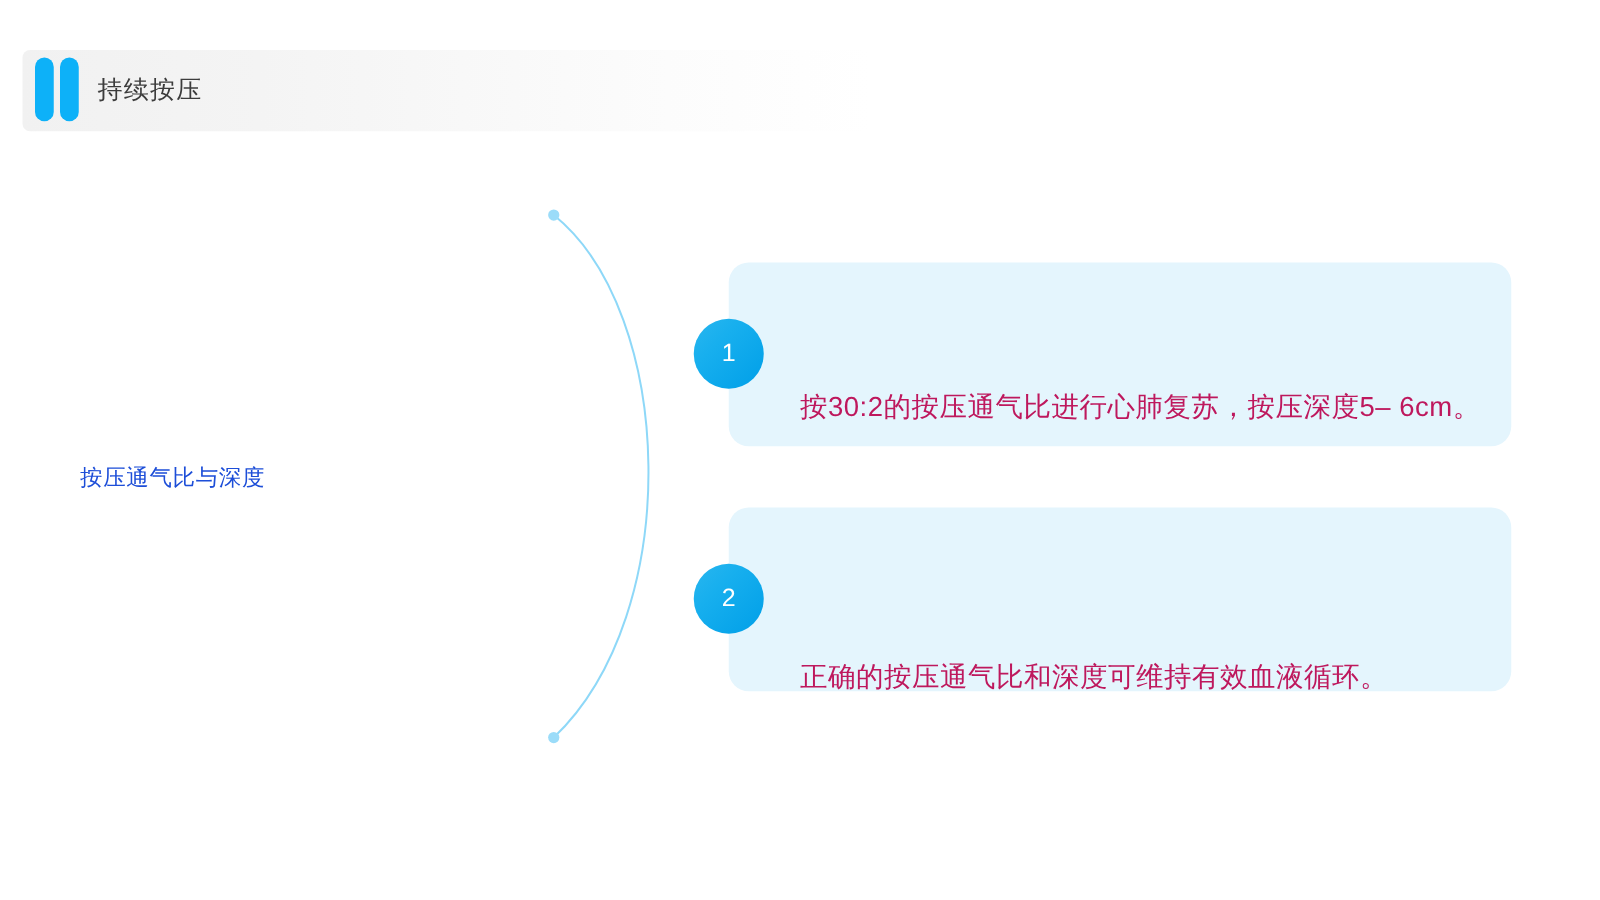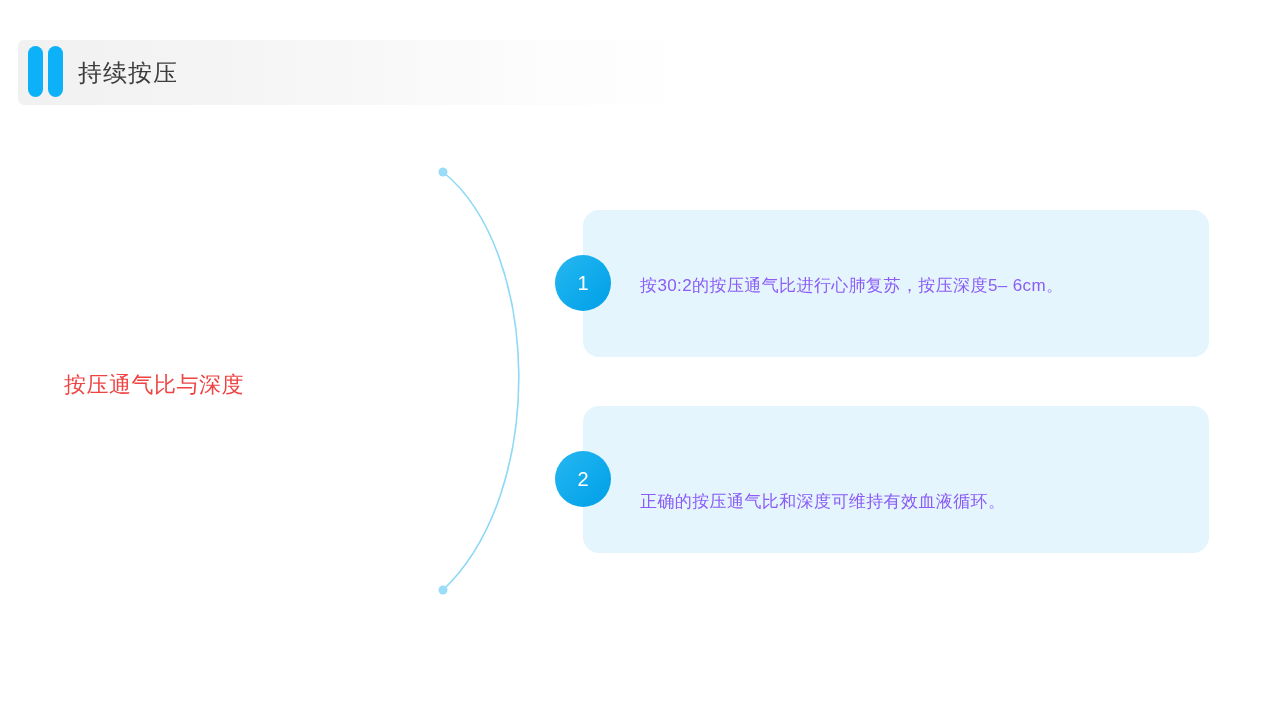--- a/index.html
+++ b/index.html
@@ -37,34 +37,34 @@
     height: 51px;
     border-radius: 7.5px;
     background: #0db1f8;
   }
   .header-title {
     position: absolute;
     left: 60px;
     top: 0;
     height: 65px;
     line-height: 65px;
-    font-size: 24px;
+    font-size: 20px;
     color: #3c3c3c;
     letter-spacing: 1px;
     white-space: nowrap;
   }
 
   
   .left-label {
     position: absolute;
     left: 64px;
     top: 370px;
     width: 330px;
-    font-size: 22px;
-    color: #ef4444;
+    font-size: 18px;
+    color: #1d4ed8;
     letter-spacing: 0.5px;
   }
 
   
   .arc-svg {
     position: absolute;
     left: 420px;
     top: 150px;
     width: 160px;
     height: 470px;
@@ -96,24 +96,25 @@
     text-align: center;
     font-family: "Liberation Sans", "DejaVu Sans", sans-serif;
   }
   .badge-1 { top: 255px; }
   .badge-2 { top: 451px; }
 
   .card-text {
     position: absolute;
     left: 640px;
     width: 560px;
-    font-size: 17px;
-    color: #8b5cf6;
+    font-size: 22px;
+    color: #be185d;
     letter-spacing: 0.4px;
     line-height: 28px;
+    margin-top: 40px;
   }
   .card-text-1 { top: 272px; }
   .card-text-2 { top: 488px; }
 </style>
 </head>
 <body>
 
 <div class="header">
   <div class="header-bars">
     <div class="header-bar"></div>

